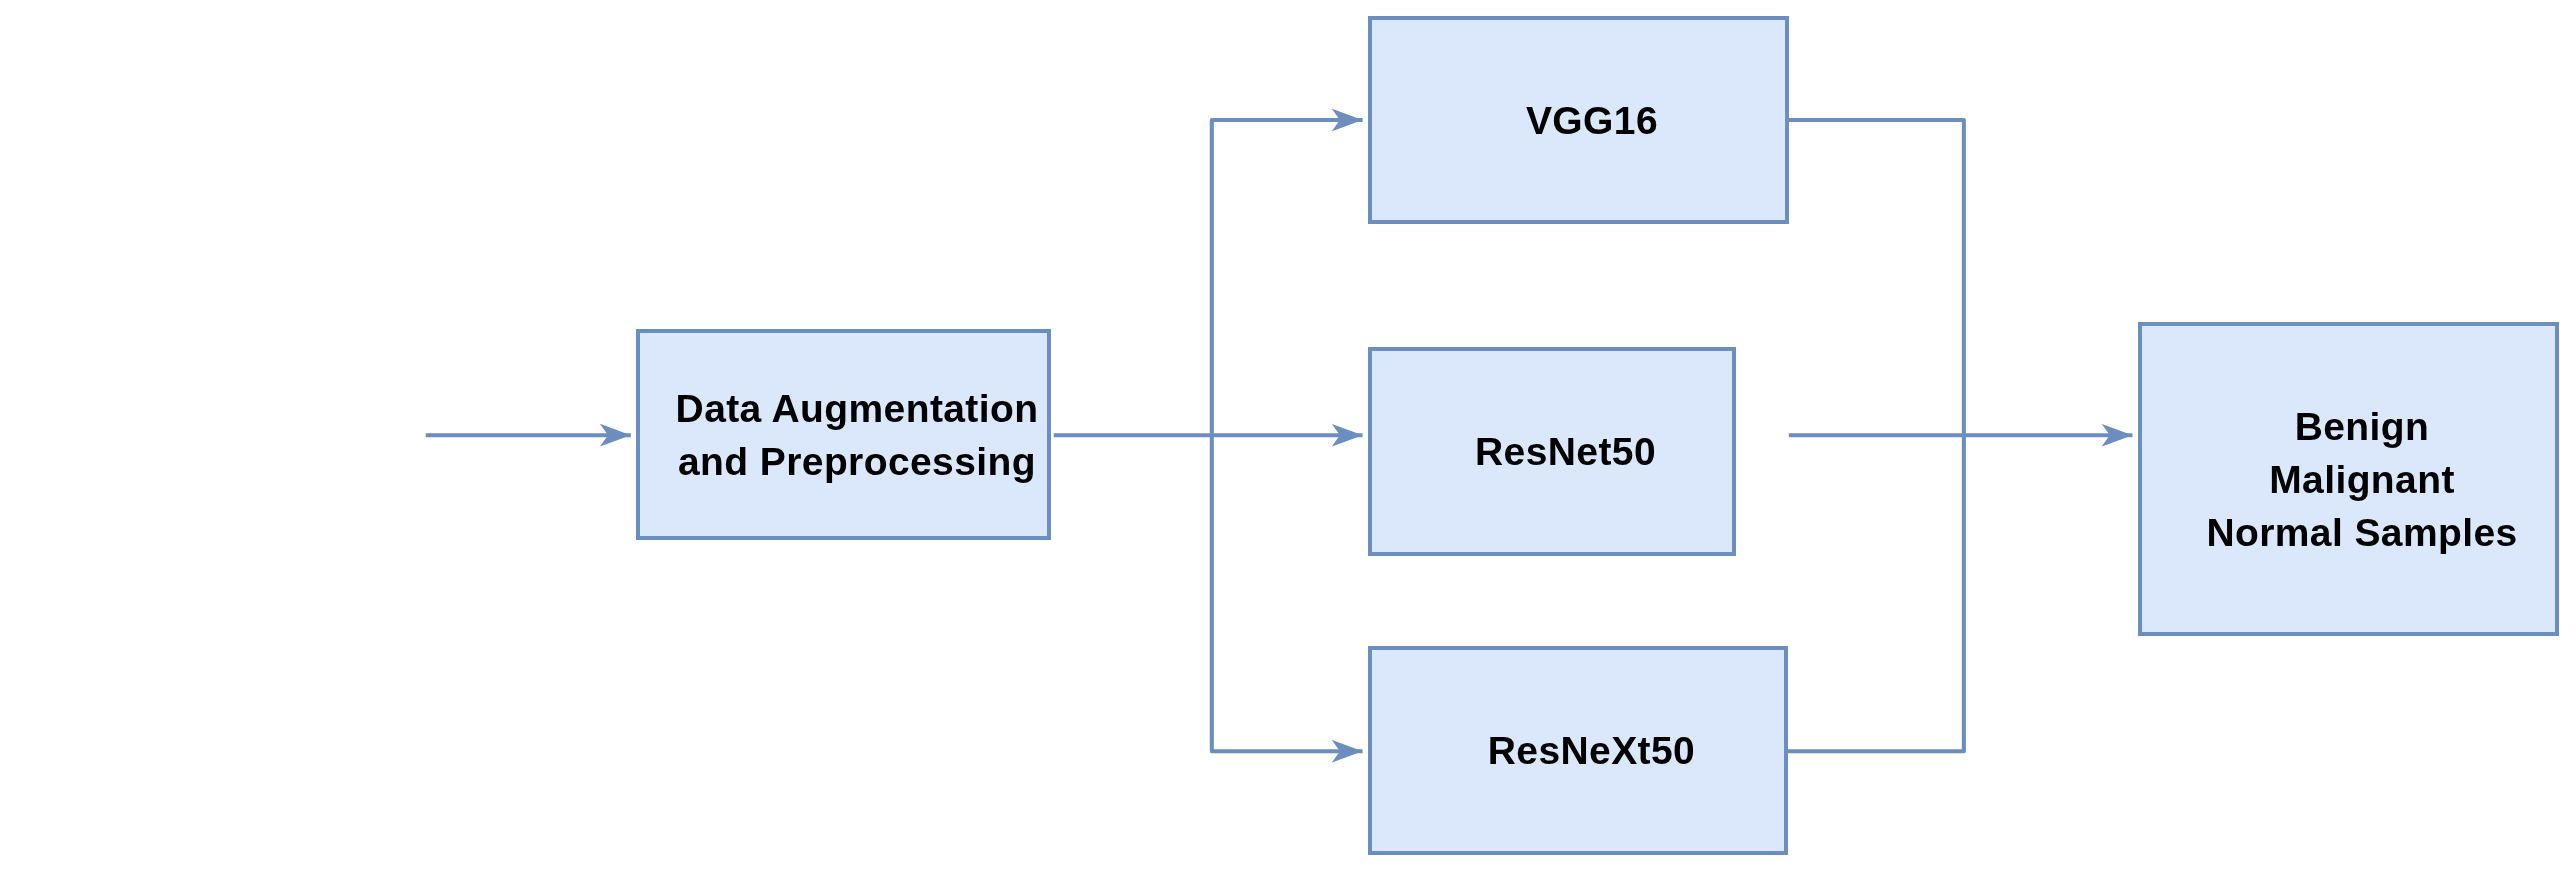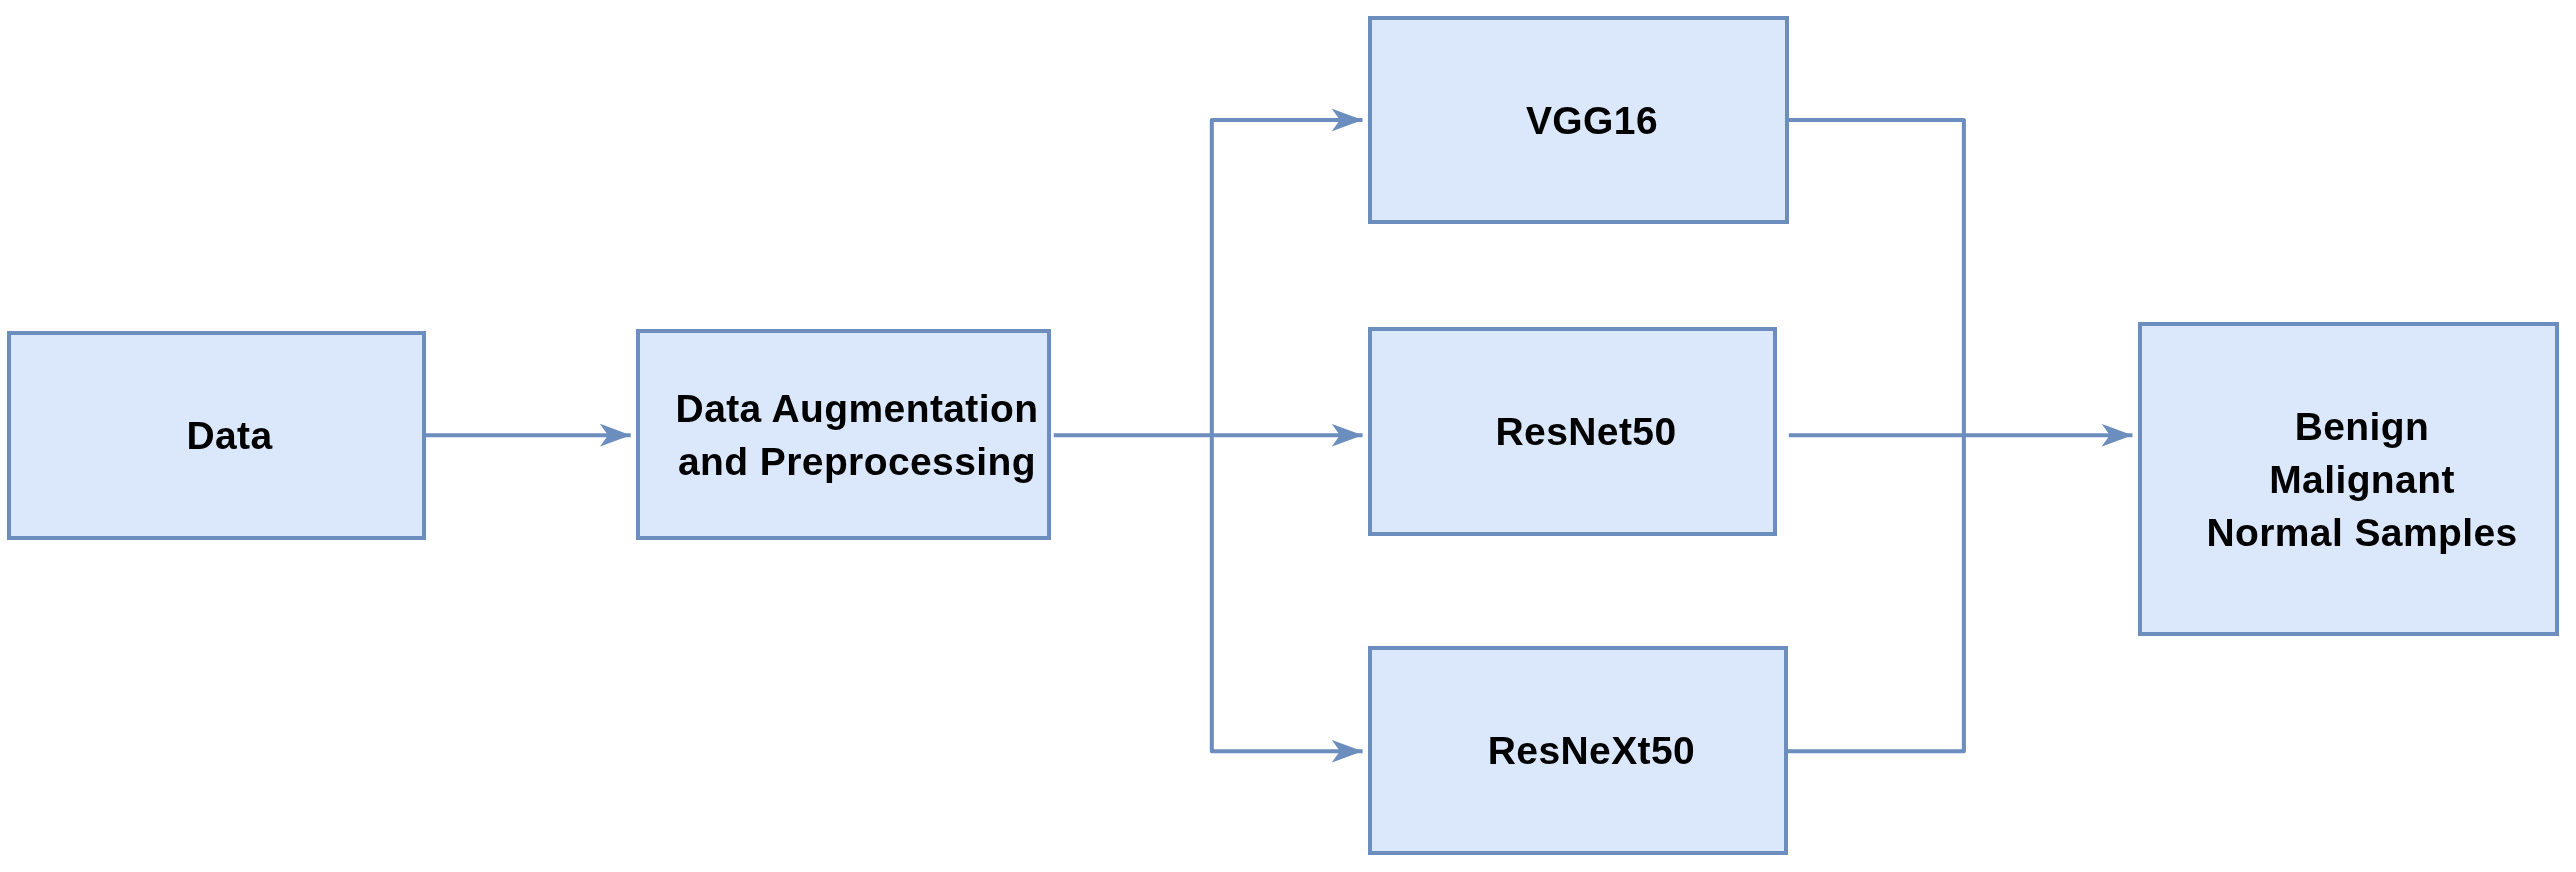--- a/index.html
+++ b/index.html
@@ -38,21 +38,21 @@
     font-weight: bold;
     line-height: 53px;
     color: #000000;
     white-space: pre-line;
     letter-spacing: 0.4px;
   }
   
   .n-data    { left: 6.5px;    top: 331px; width: 419px; height: 209px; }
   .n-aug     { left: 636px;  top: 329px; width: 415px; height: 211px; }
   .n-vgg     { left: 1368px; top: 16px;  width: 421px; height: 208px; }
-  .n-resnet  { left: 1368px; top: 327px; width: 409px; height: 209px; }
+  .n-resnet  { left: 1368px; top: 347px; width: 368px; height: 209px; }
   .n-resnext { left: 1368px; top: 646px; width: 420px; height: 209px; }
   .n-out     { left: 2138px; top: 278px; width: 421px; height: 314px; margin-top: 44px; }
   .edge {
     fill: none;
     stroke: #6c8ebf;
     stroke-width: 5;
     stroke-linejoin: round;
     stroke-linecap: butt;
   }
 </style>
@@ -76,23 +76,20 @@
 
     <path class="edge" d="M1495,537 V927 H1681" marker-end="url(#arrow)"></path>
 
     <path class="edge" d="M2207,148 H2423 V537"></path>
 
     <path class="edge" d="M2206,927 H2423 V537"></path>
 
     <path class="edge" d="M2207,537 H2631" marker-end="url(#arrow)"></path>
   </svg>
 
-  <div class="node n-data">
-    <span class="label">Data</span>
-  </div>
 
   <div class="node n-aug">
     <span class="label">Data Augmentation
 and Preprocessing</span>
   </div>
 
   <div class="node n-vgg">
     <span class="label">VGG16</span>
   </div>
 

